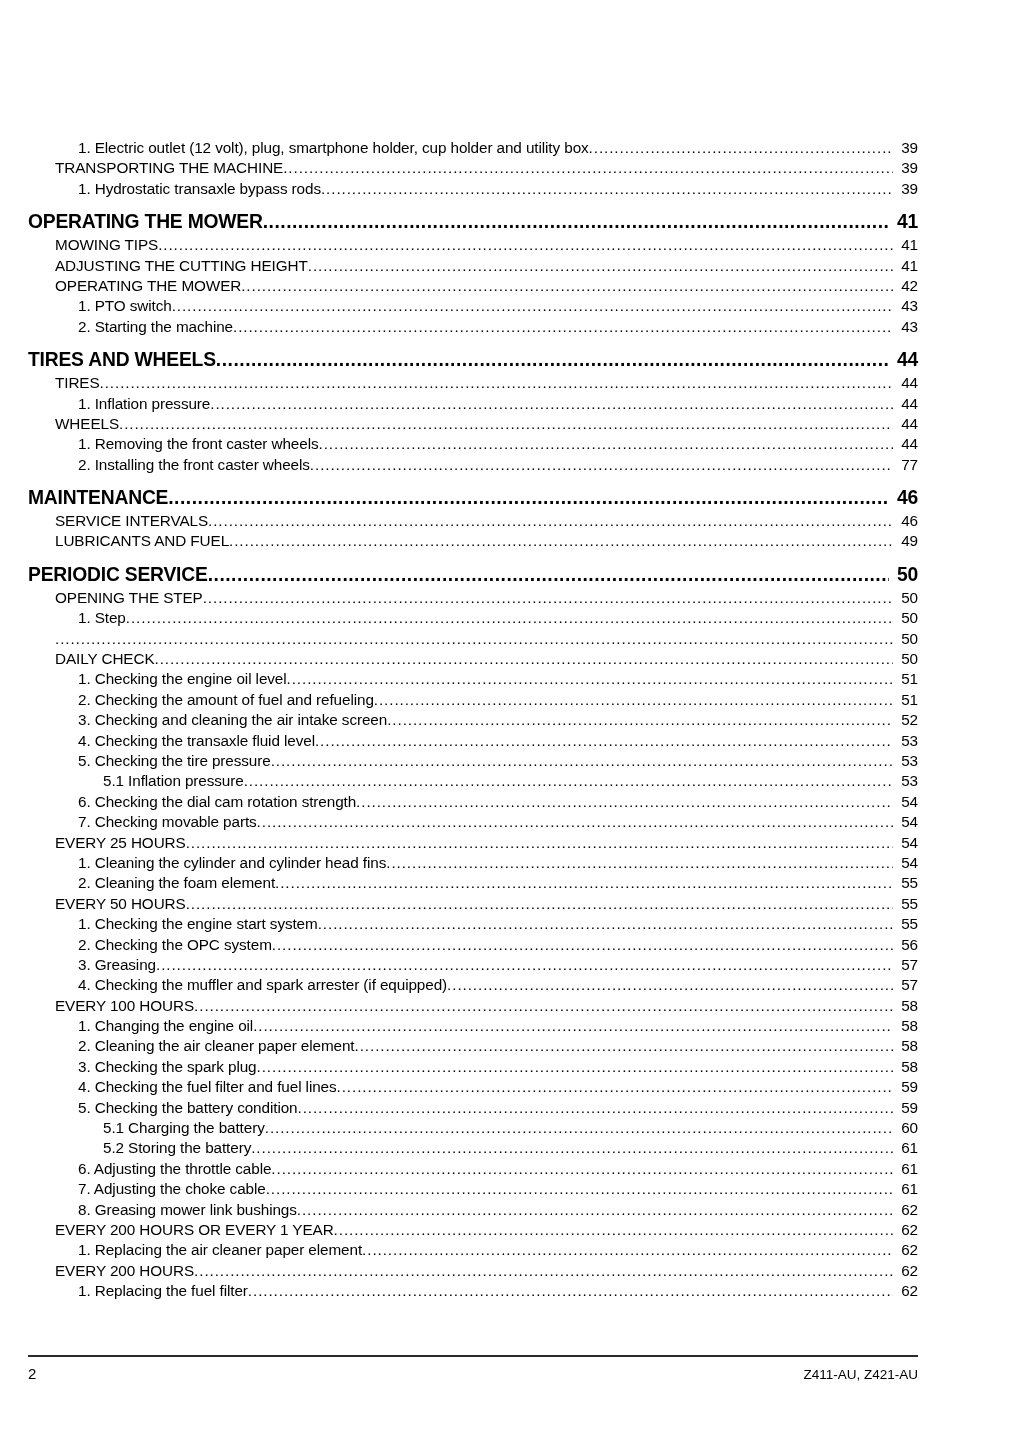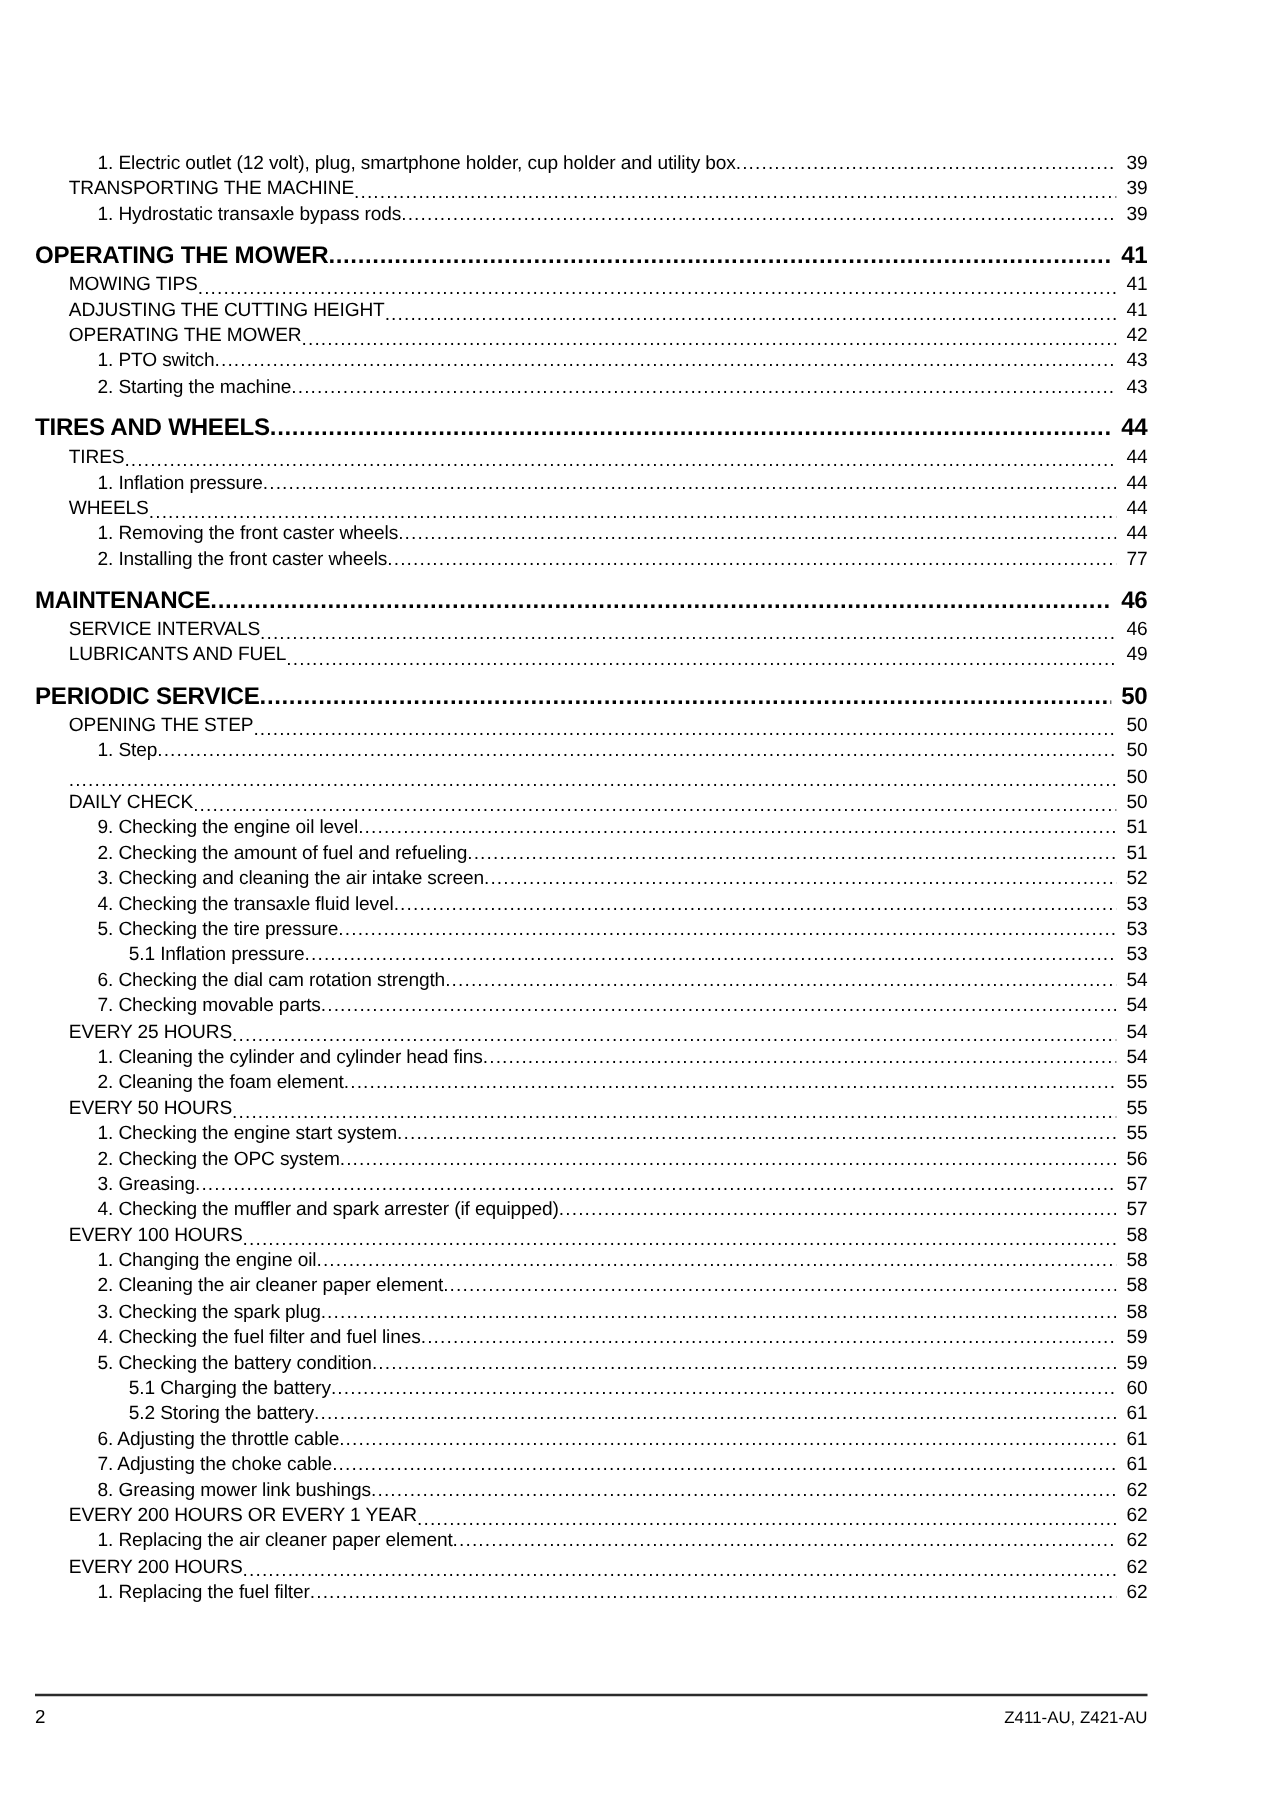--- a/index.html
+++ b/index.html
@@ -17,21 +17,21 @@
     width: 1024px;
     height: 1449px;
     margin: 0 auto;
     background: #ffffff;
     overflow: hidden;
     box-sizing: border-box;
   }
   .toc {
     position: absolute;
     left: 28px;
-    top: 121px;
+    top: 138px;
     width: 890px;
   }
   
   .row {
     display: flex;
     align-items: baseline;
     width: 100%;
     white-space: nowrap;
     line-height: 20.4px;
     height: 20.4px;
@@ -76,21 +76,20 @@
   }
   .lvl0 .leader::before {
     font-size: 19.3px;
     font-weight: bold;
     letter-spacing: 0.5px;
   }
   .lvl0 .pageno { min-width: 28px; }
 
   .lvl1 {
     margin-left: 27px;
-    align-items: flex-end;
   }
   .lvl1 .leader,
   .lvl1 .pageno { }
 
   .lvl2 {
     margin-left: 50px;
   }
 
   .lvl3 {
     margin-left: 75px;
@@ -239,21 +238,21 @@
       <div class="row lvl1">
         <span class="leader"></span>
         <span class="pageno">50</span>
       </div>
       <div class="row lvl1">
         <span class="label">DAILY CHECK</span>
         <span class="leader"></span>
         <span class="pageno">50</span>
       </div>
       <div class="row lvl2">
-        <span class="label">9. Checking the engine oil level</span>
+        <span class="label">1. Checking the engine oil level</span>
         <span class="leader"></span>
         <span class="pageno">51</span>
       </div>
       <div class="row lvl2">
         <span class="label">2. Checking the amount of fuel and refueling</span>
         <span class="leader"></span>
         <span class="pageno">51</span>
       </div>
       <div class="row lvl2">
         <span class="label">3. Checking and cleaning the air intake screen</span>

